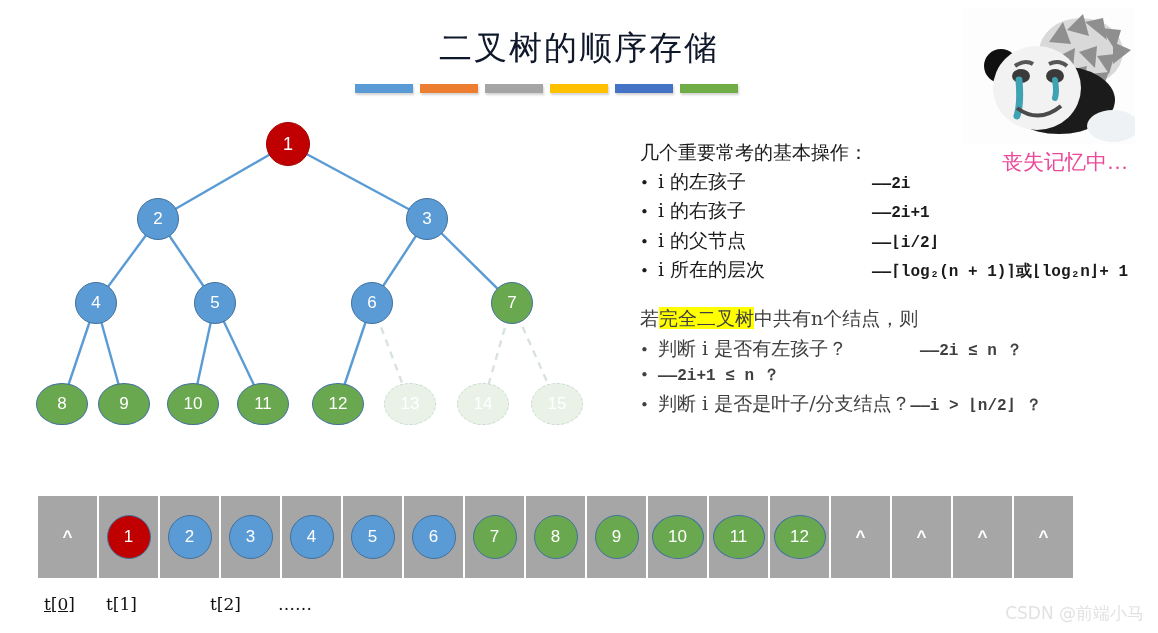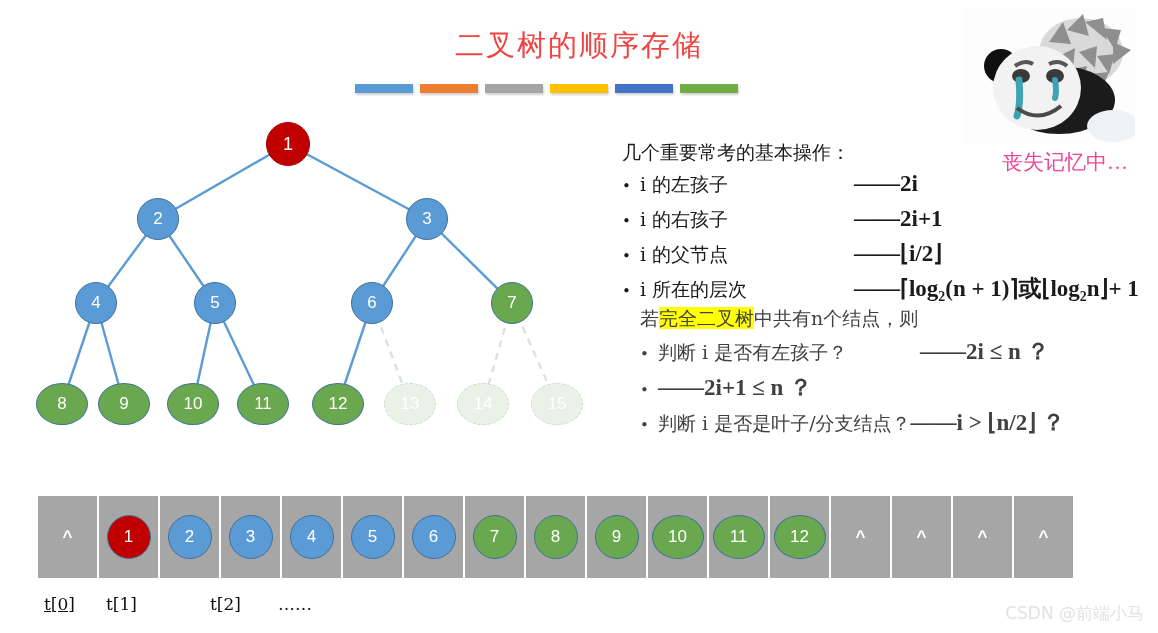--- a/index.html
+++ b/index.html
@@ -19,22 +19,22 @@
     overflow: hidden;
   }
 
   
   #title {
     position: absolute;
     left: 0;
     top: 26px;
     width: 1158px;
     text-align: center;
-    font-size: 29px;
-    color: #ef4444;
+    font-size: 33px;
+    color: #0f172a;
     letter-spacing: 2px;
     font-family: "DejaVu Serif", "Liberation Serif", serif;
     white-space: nowrap;
   }
   #bars {
     position: absolute;
     left: 355px;
     top: 84px;
     display: flex;
     gap: 7px;
@@ -73,21 +73,21 @@
     color: #ffffff;
   }
   .node.lvl1 { width: 44px; height: 44px; font-size: 18px; }
   .node.lvl2 { width: 42px; height: 42px; }
   .node.lvl3 { width: 42px; height: 42px; }
   .node.leaf { width: 52px; height: 42px; border-radius: 50%; }
 
   
   #notes {
     position: absolute;
-    left: 622px;
+    left: 640px;
     top: 138px;
     width: 510px;
     font-size: 19px;
     color: #1a1a1a;
     font-family: "DejaVu Serif", "Liberation Serif", serif;
     line-height: 1.52;
   }
   #notes .heading { white-space: nowrap; }
   .blist { list-style: none; margin: 0; padding: 0; }
   .blist li {
@@ -97,23 +97,23 @@
   }
   .blist li .dot {
     width: 18px;
     flex: 0 0 18px;
     text-align: left;
     font-size: 15px;
     line-height: 1.52;
   }
   .blist li .txt { flex: 0 0 auto; }
   .blist li .frm {
-    font-family: Liberation Serif, serif;
+    font-family: Liberation Mono, monospace;
     font-weight: bold;
-    font-size: 23px;
+    font-size: 16px;
   }
   #notes2 {
     position: absolute;
     left: 640px;
     top: 304px;
     width: 516px;
     font-size: 19px;
     color: #404040;
     font-family: "DejaVu Serif", "Liberation Serif", serif;
     line-height: 1.56;

